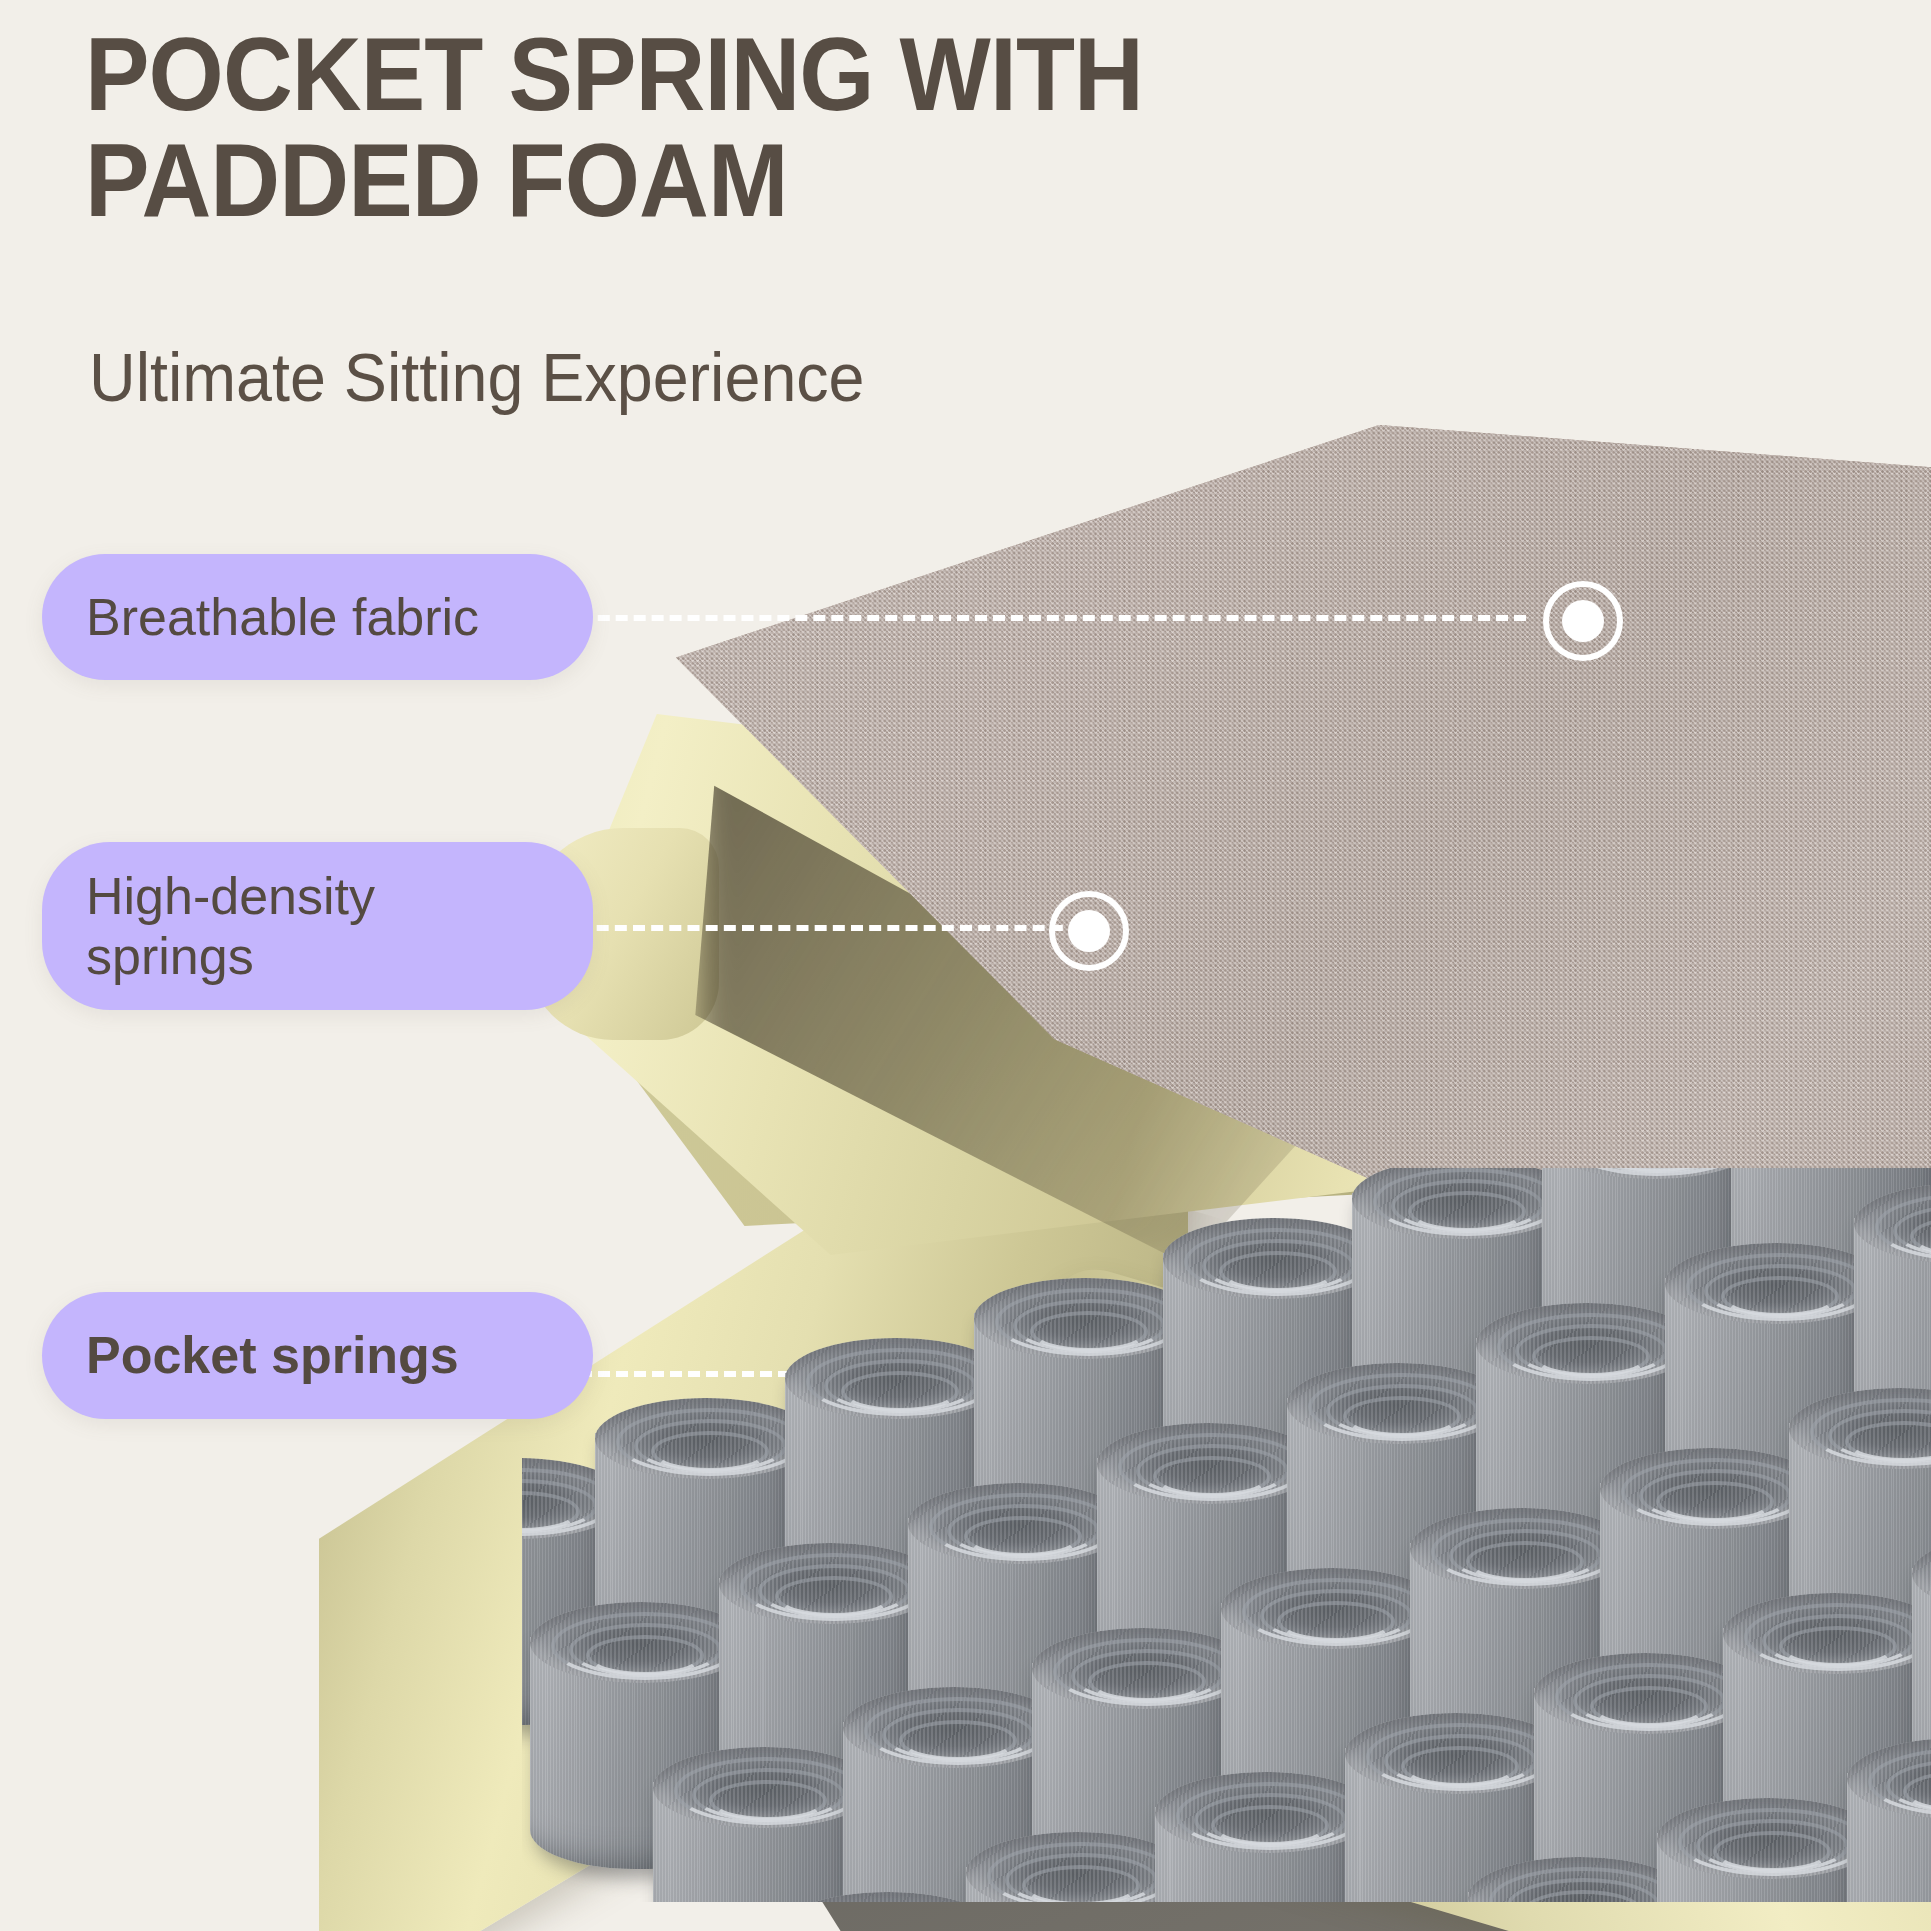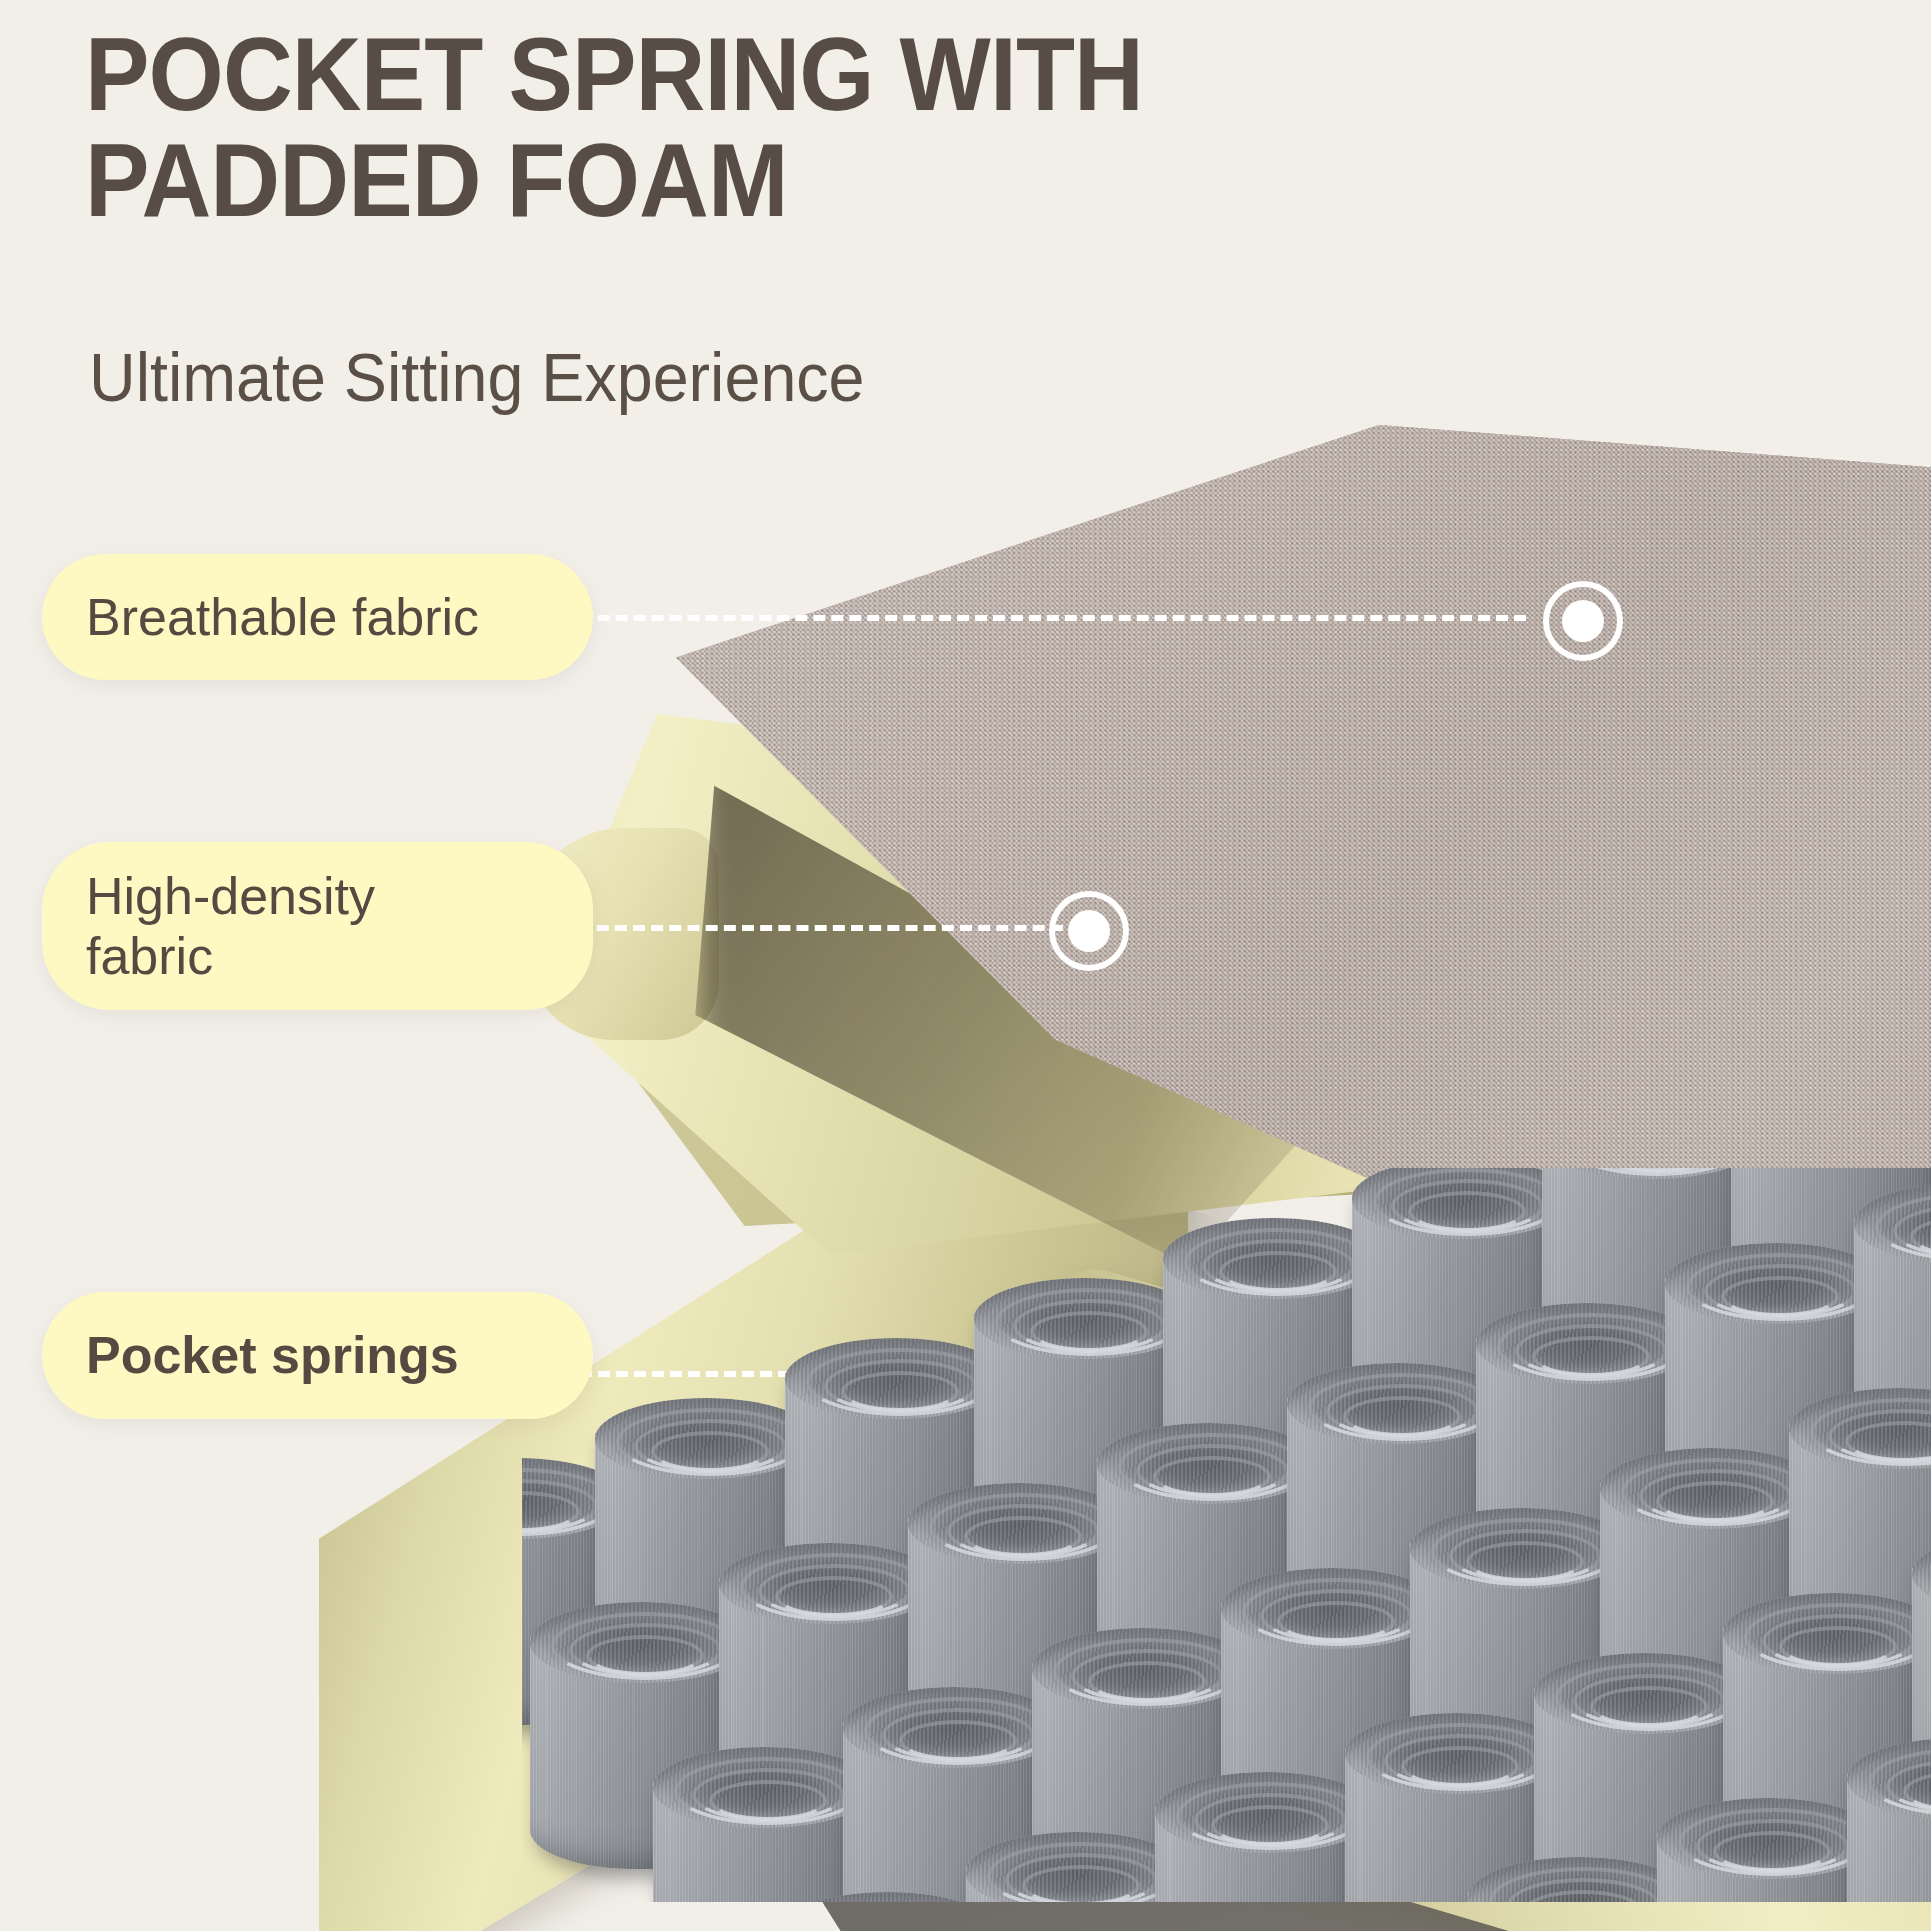--- a/index.html
+++ b/index.html
@@ -152,21 +152,21 @@
   .fabric-shadow{
     position:absolute;left:19.3px;top:319px;width:946px;height:521px;
     background:linear-gradient(122deg, rgba(52,44,30,.70) 0%, rgba(60,52,34,.48) 34%, rgba(70,60,40,.12) 70%, rgba(0,0,0,0) 100%);
     clip-path:polygon(2% 8%, 66% 72%, 52% 100%, 0% 52%);
     filter:blur(17.4px);
   }
 
   
   .pill{
     position:absolute;
-    background:#fef9c3;
+    background:#c4b5fd;
     border-radius:68px;
     display:flex;align-items:center;
     padding:0 44px;
     box-shadow:0 5.8px 19.3px rgba(120,110,95,.10);
     color:#544a41;
     font-size:52px;line-height:1.16;
     font-weight:400;
     white-space:pre-line;
     z-index:40;
   }
@@ -545,21 +545,21 @@
 
   <div class="subtitle">Ultimate Sitting Experience</div>
 
   <div class="dash" id="dash-1"></div>
   <div class="dash" id="dash-2"></div>
   <div class="dash" id="dash-3"></div>
 
   <div class="pill" id="pill-fabric">Breathable fabric</div>
 
   <div class="pill" id="pill-sponge">High-density
-fabric</div>
+springs</div>
 
   <div class="pill" id="pill-springs">Pocket springs</div>
 
   <div class="marker" id="mk-1">
     <div class="dot"></div>
   </div>
   <div class="marker" id="mk-2">
     <div class="dot"></div>
   </div>
   <div class="marker" id="mk-3">

